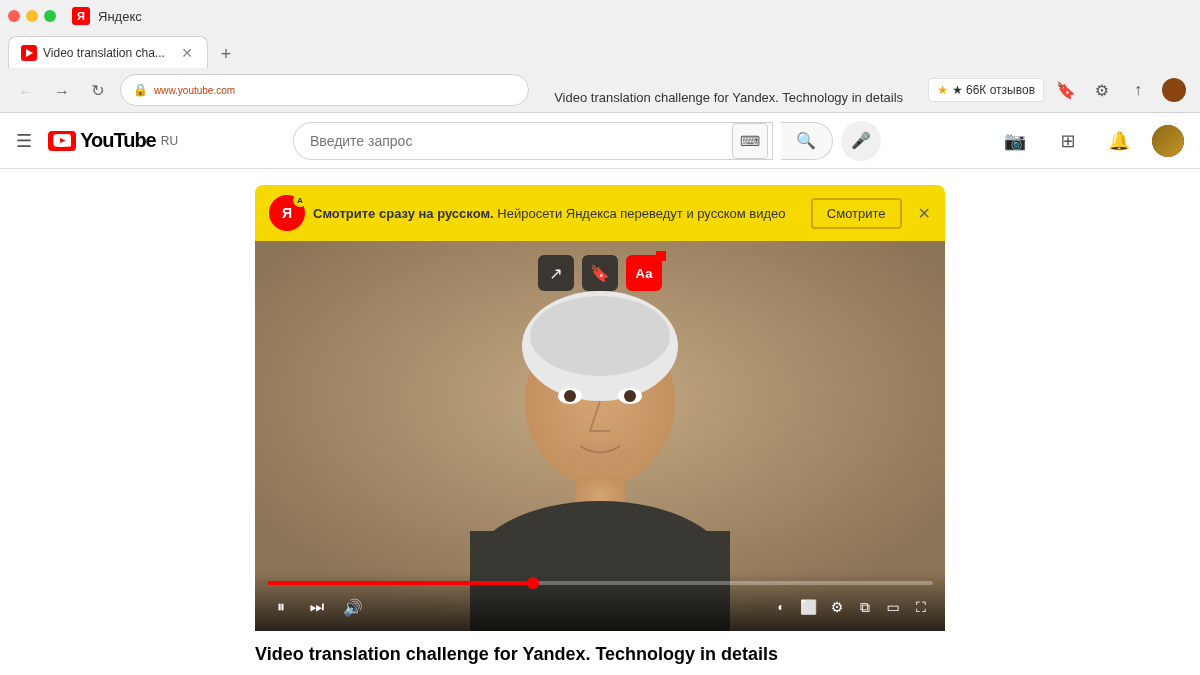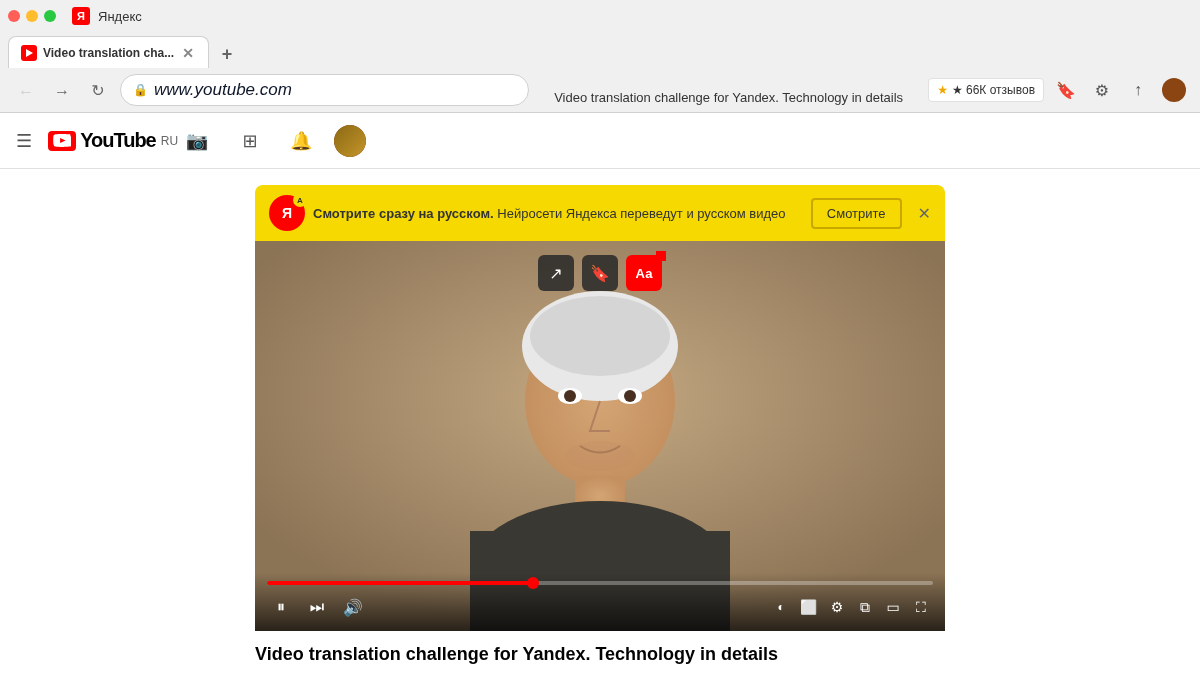--- a/index.html
+++ b/index.html
@@ -7,31 +7,31 @@
 
     
     .browser-chrome { background: #f0f0f0; border-bottom: 1px solid #d0d0d0; }
     .title-bar { display: flex; align-items: center; height: 32px; padding: 0 8px; gap: 8px; }
     .traffic-lights { display: flex; gap: 6px; align-items: center; }
     .traffic-light { width: 12px; height: 12px; border-radius: 50%; }
     .tl-red { background: #ff5f57; }
     .tl-yellow { background: #ffbd2e; }
     .tl-green { background: #28c840; }
     .yandex-favicon { width: 18px; height: 18px; background: #f00; border-radius: 3px; display: flex; align-items: center; justify-content: center; color: white; font-size: 11px; font-weight: bold; margin-left: 8px; }
-    .tab-bar { display: flex; align-items: flex-end; padding: 0 8px; height: 36px; font-weight: bold; }
+    .tab-bar { display: flex; align-items: flex-end; padding: 0 8px; height: 36px; }
     .tab { display: flex; align-items: center; background: white; border-radius: 8px 8px 0 0; padding: 0 12px; height: 32px; font-size: 12px; color: #333; gap: 6px; min-width: 200px; max-width: 260px; border: 1px solid #d0d0d0; border-bottom: none; }
     .tab-title { flex: 1; overflow: hidden; text-overflow: ellipsis; white-space: nowrap; font-size: 12px; }
     .tab-close { color: #888; font-size: 14px; cursor: pointer; padding: 2px; }
     .tab-new { width: 28px; height: 28px; display: flex; align-items: center; justify-content: center; font-size: 18px; color: #666; cursor: pointer; margin-left: 4px; }
     .address-bar { display: flex; align-items: center; padding: 6px 12px; gap: 8px; background: #f0f0f0; height: 44px; }
     .nav-btn { width: 28px; height: 28px; display: flex; align-items: center; justify-content: center; color: #666; font-size: 16px; cursor: pointer; border-radius: 50%; }
     .nav-btn.disabled { color: #ccc; cursor: default; }
     .url-bar { flex: 1; display: flex; align-items: center; background: white; border-radius: 20px; padding: 0 12px; height: 32px; border: 1px solid #d0d0d0; gap: 6px; }
     .lock-icon { color: #666; font-size: 12px; }
-    .url-text { font-size: 17px; color: #0f172a; flex: 1; font-style: italic; }
+    .url-text { font-size: 10px; color: #c2410c; flex: 1; }
     .page-title-center { position: absolute; left: 50%; transform: translateX(-50%); font-size: 13px; color: #333; white-space: nowrap; }
     .review-badge { display: flex; align-items: center; gap: 4px; font-size: 12px; color: #333; background: white; padding: 4px 8px; border-radius: 4px; border: 1px solid #e0e0e0; }
     .star-icon { color: #f0a500; }
     .toolbar-icon { width: 28px; height: 28px; display: flex; align-items: center; justify-content: center; color: #555; font-size: 16px; cursor: pointer; border-radius: 4px; }
 
     
     .yt-header { background: white; display: flex; align-items: center; padding: 0 16px; height: 56px; border-bottom: 1px solid #e0e0e0; position: relative; }
     .yt-left { display: flex; align-items: center; gap: 16px; }
     .hamburger { font-size: 18px; color: #555; cursor: pointer; }
     .yt-logo { display: flex; align-items: center; gap: 4px; }
@@ -145,20 +145,32 @@
       <div class="yt-logo-icon">
         <svg width="18" height="13" viewBox="0 0 18 13">
             <path d="M17.6 2s-.2-1.4-.8-2C16 .3 15.1.3 14.7.3 12.3.1 9 .1 9 .1S5.7.1 3.3.3c-.4 0-1.3 0-2.1.7C.6.6.4 2 .4 2S.2 3.6.2 5.2v1.5c0 1.5.2 3 .2 3S.6 11.1 1.2 12c.8.7 1.8.6 2.3.7 1.7.2 7.5.2 7.5.2s3.3 0 5.7-.3c.4 0 1.3-.1 2.1-.8.6-.6.8-2 .8-2s.2-1.6.2-3.2V5.2C17.8 3.6 17.6 2 17.6 2zM7.1 8.9V3.9l5.5 2.5L7.1 8.9z" fill="white"></path>
           </svg>
       </div>
       <span class="yt-logo-text">YouTube</span>
         <span class="yt-logo-country">RU</span>
     </div>
   </div>
 
+  <div class="yt-center">
+    <div class="yt-search">
+      <input type="text" style="border: none; outline: none; padding: 8px 16px; font-size: 14px; flex: 1 1 0%; background: transparent; color: rgb(102, 102, 102); width: 400px;" placeholder="Введите запрос">
+      <div class="yt-keyboard-icon">⌨</div>
+    </div>
+    <div class="yt-search-btn">
+      <span>🔍</span>
+    </div>
+    <div class="yt-mic-btn">
+      <span>🎤</span>
+    </div>
+  </div>
 
   <div class="yt-right">
     <div class="yt-icon-btn">
       <span>📷</span>
     </div>
     <div class="yt-icon-btn">
       <span>⊞</span>
     </div>
     <div class="yt-icon-btn">
       <span>🔔</span>

